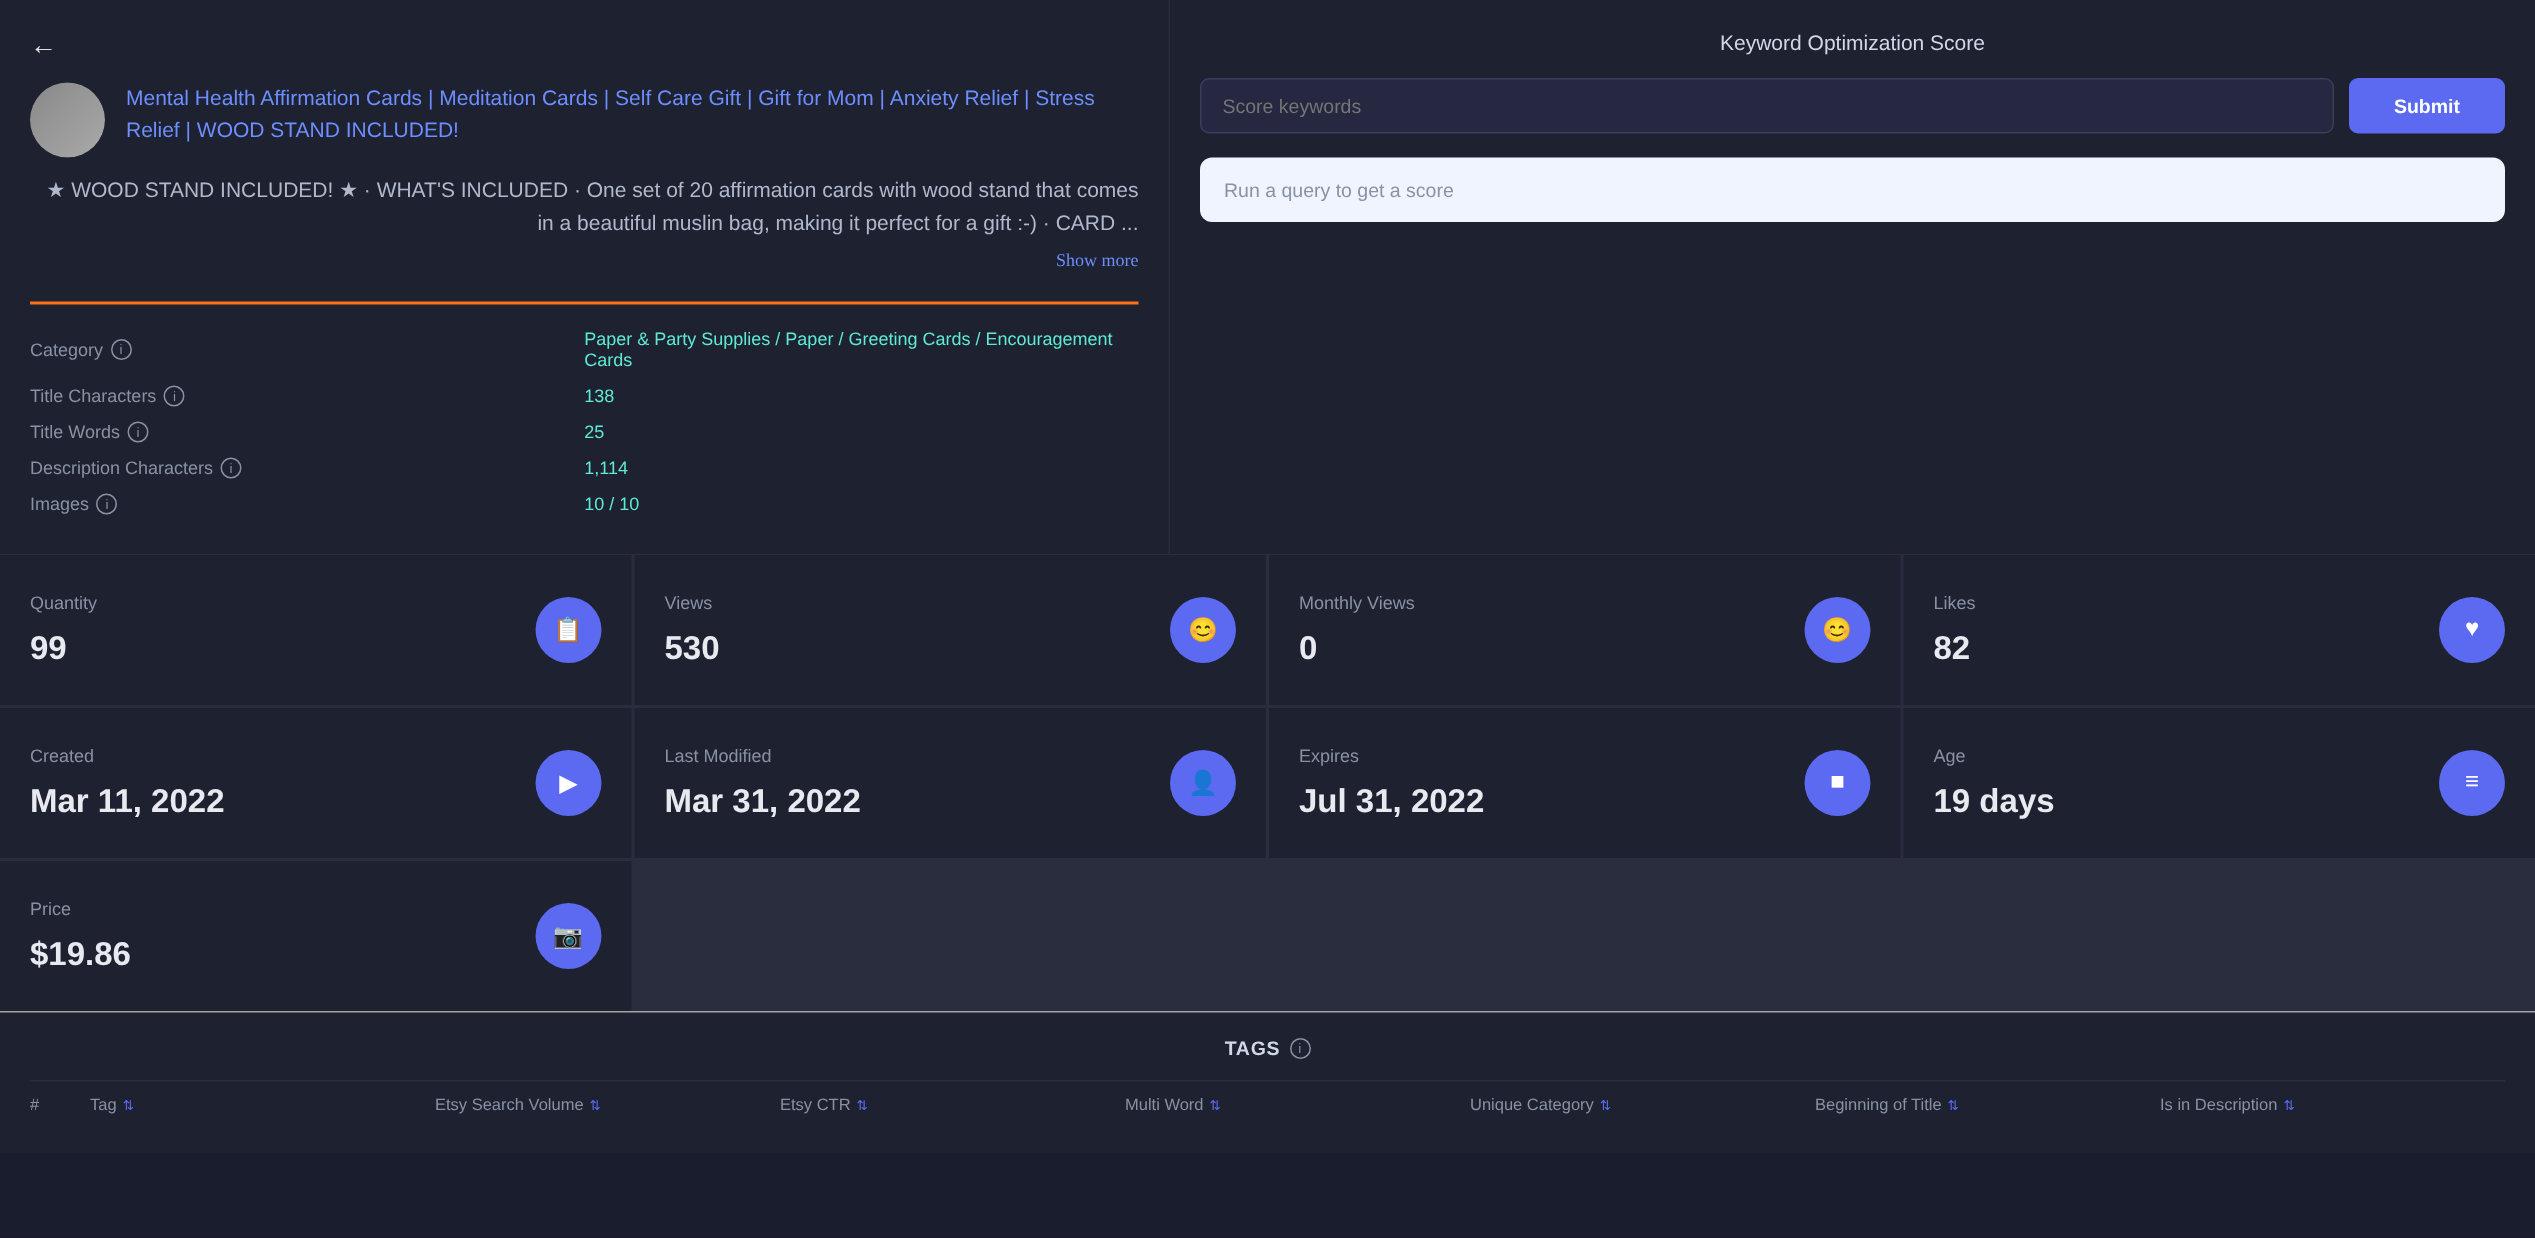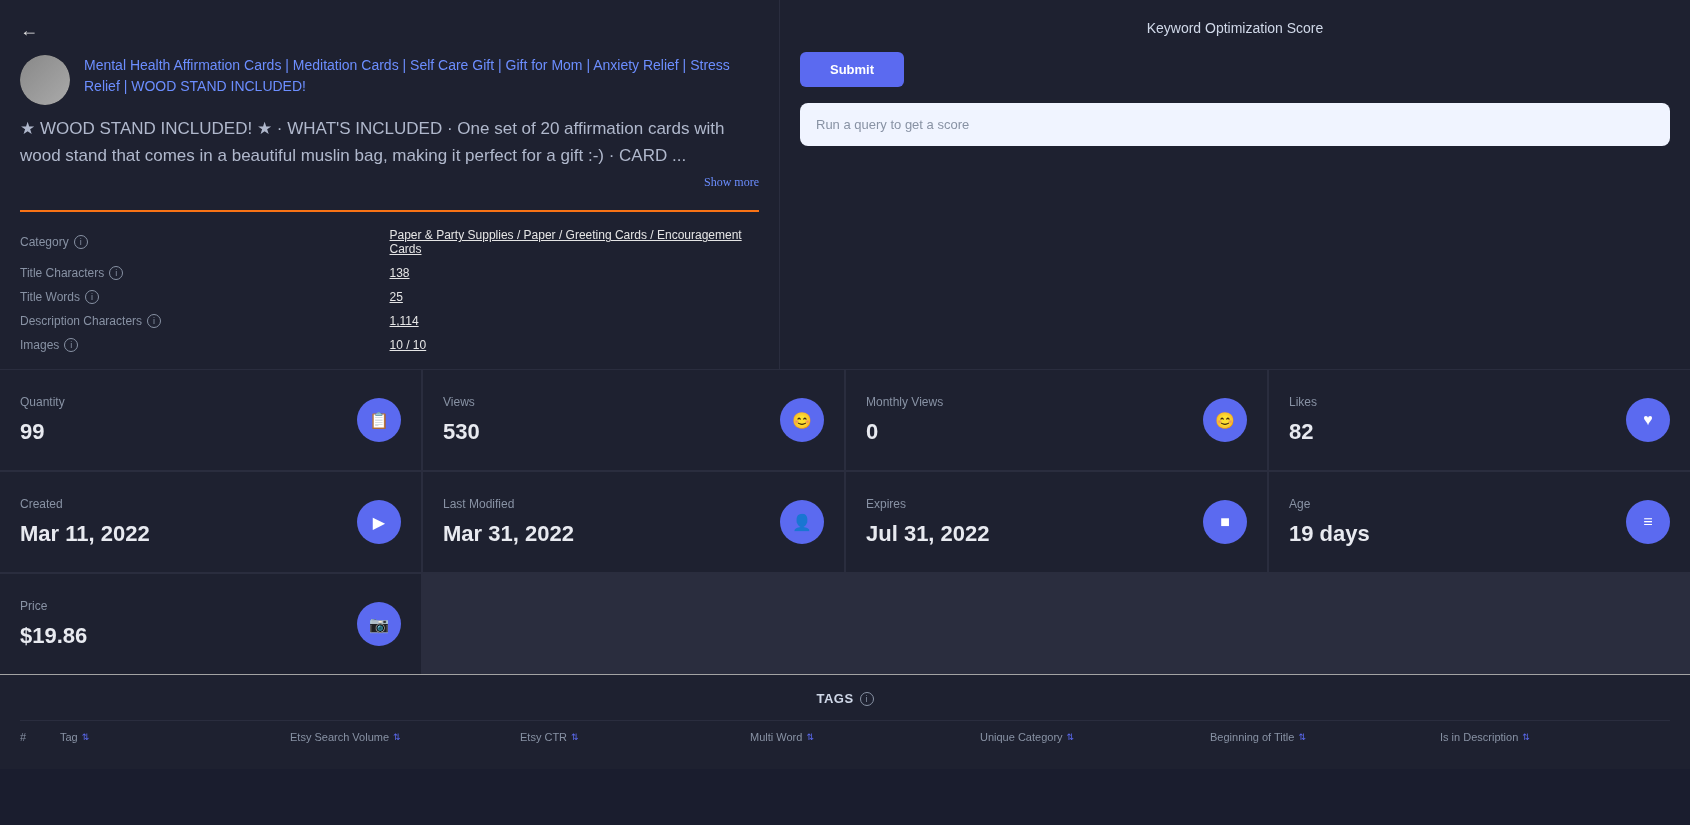--- a/index.html
+++ b/index.html
@@ -61,24 +61,25 @@
     }
 
     .product-title {
       color: #6c8eff;
       font-size: 14px;
       font-weight: 500;
       line-height: 1.5;
     }
 
     .product-description {
-      font-size: 17px;
+      font-size: 14px;
       color: #b0b8cc;
       line-height: 1.6;
       margin-bottom: 6px;
+      text-align: right;
     }
 
     .show-more {
       color: #6c8eff;
       cursor: pointer;
       font-size: 12px;
       display: block;
       text-align: right;
       margin-bottom: 20px;
       font-family: Liberation Serif, serif;
@@ -106,23 +107,22 @@
       border-radius: 50%;
       border: 1px solid #8892a4;
       display: inline-flex;
       align-items: center;
       justify-content: center;
       font-size: 9px;
       color: #8892a4;
     }
 
     .meta-value {
-      color: #e5e5e5;
+      color: #5eead4;
       font-size: 12px;
-      text-decoration: underline;
     }
 
     
     .right-panel {
       flex: 1;
       padding: 20px;
       background: #1e2130;
     }
 
     .kos-title {
@@ -306,20 +306,21 @@
         <span class="info-icon">i</span>
       </div>
       <div class="meta-value">10 / 10</div>
     </div>
   </div>
 
   <div class="right-panel">
     <div class="kos-title">Keyword Optimization Score</div>
 
     <div class="keyword-input-row">
+      <input class="keyword-input" type="text" placeholder="Score keywords" style="">
       <button class="submit-btn">Submit</button>
     </div>
 
     <div class="score-placeholder">Run a query to get a score</div>
   </div>
 </div>
 
 <div class="stats-section" id="stats-grid">
 <div class="stat-card">
       <div class="stat-content">

